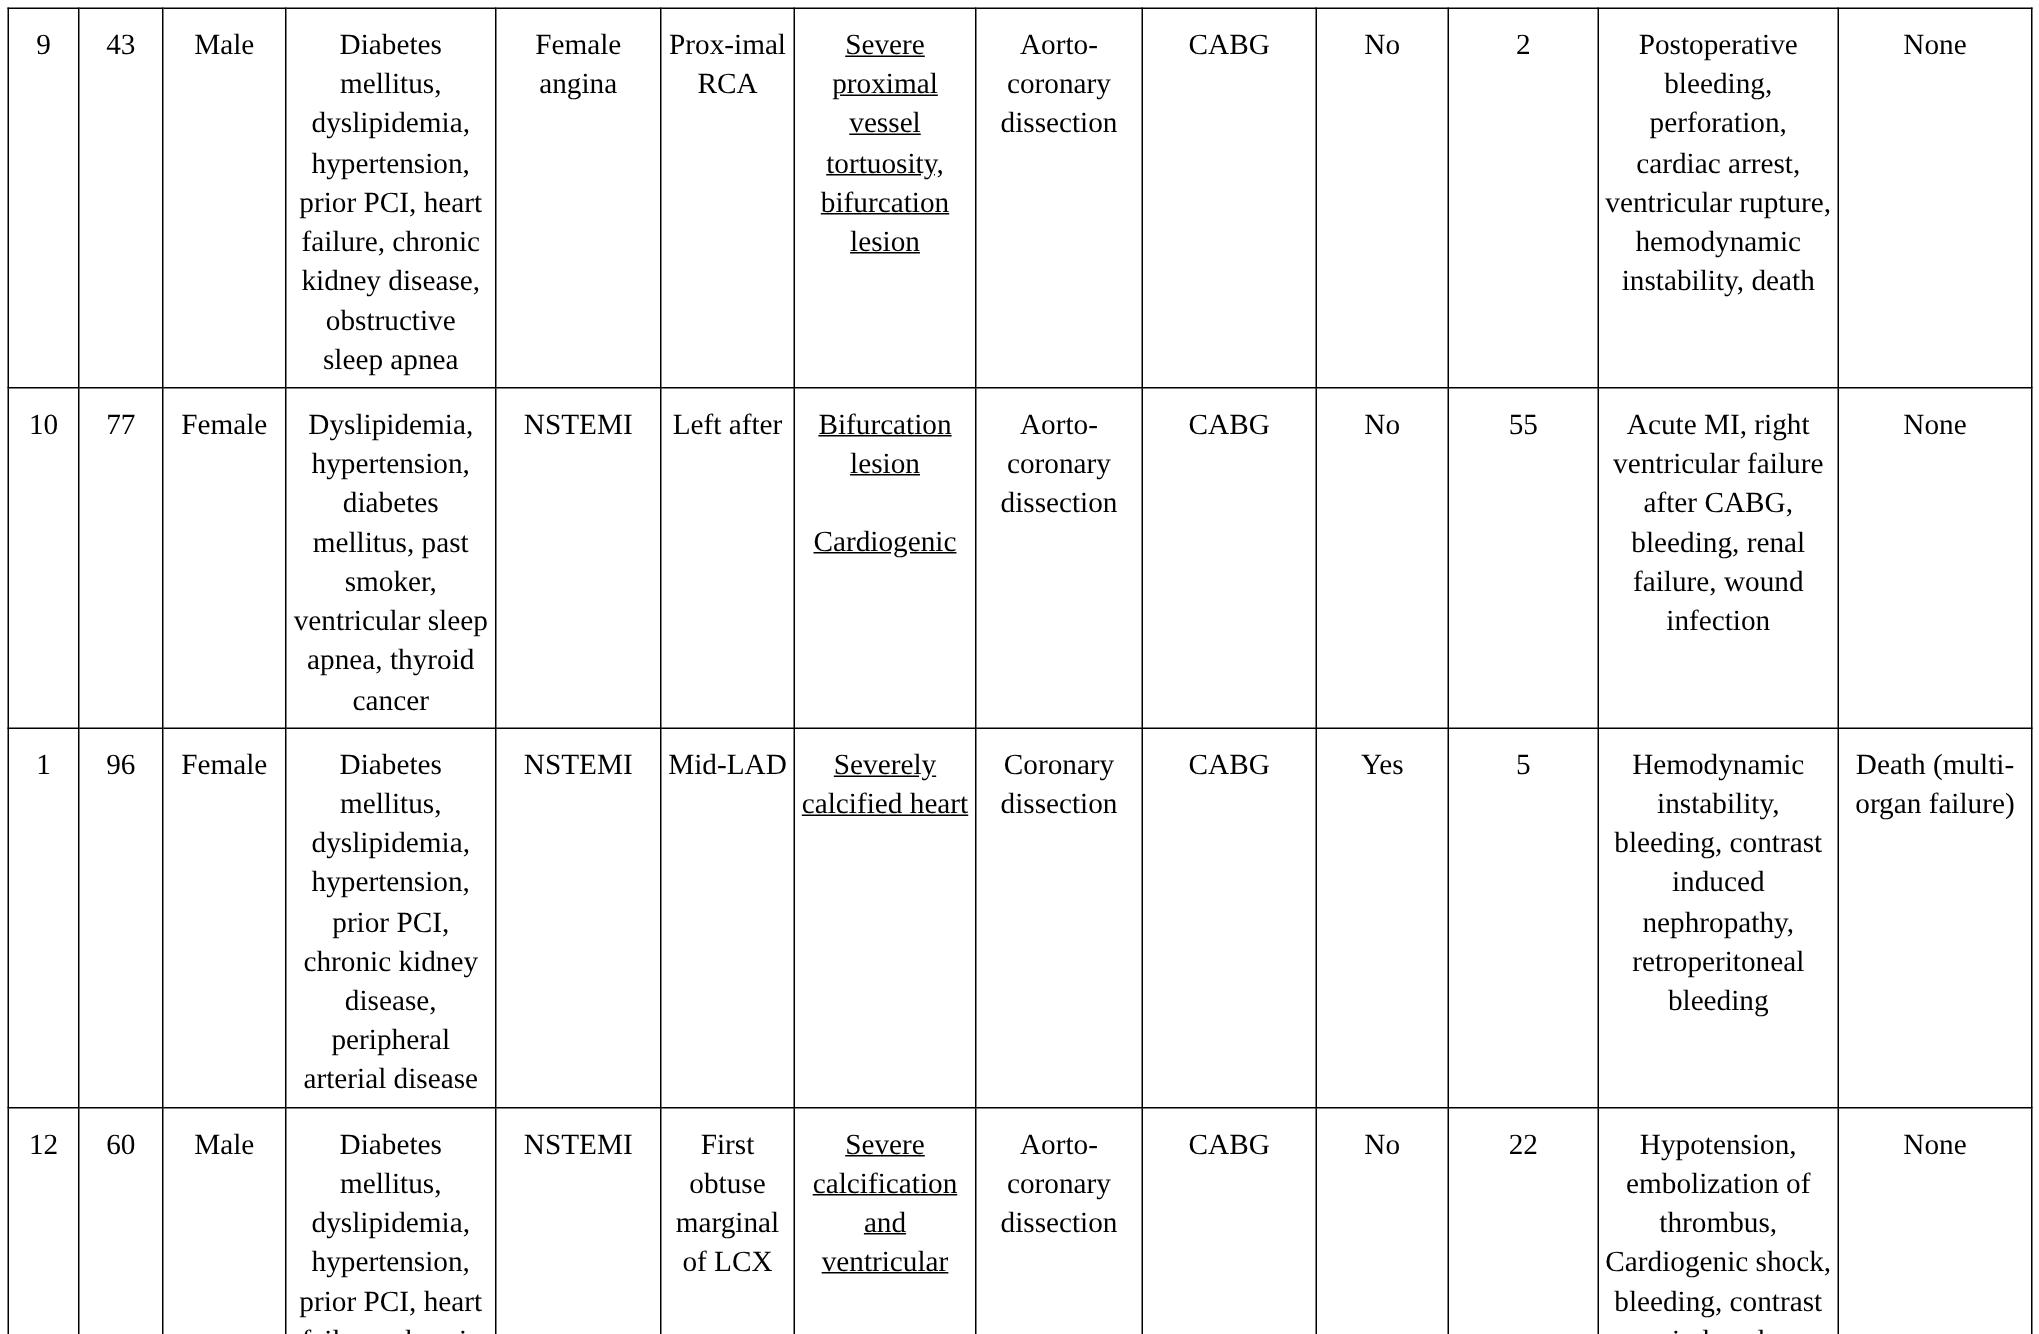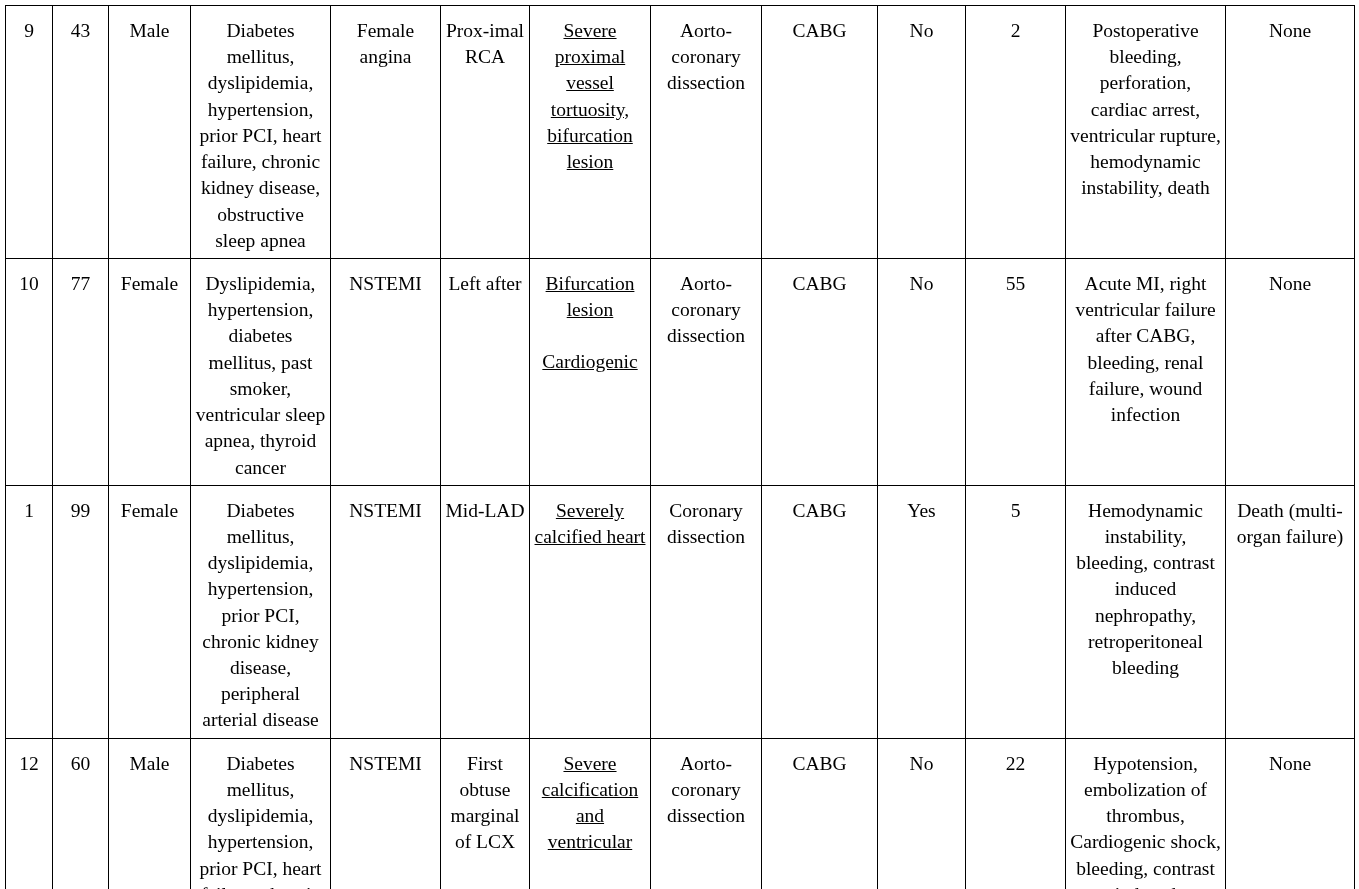--- a/index.html
+++ b/index.html
@@ -116,21 +116,21 @@
         <td>Aorto-coronary dissection</td>
         <td>CABG</td>
         <td>No</td>
         <td>55</td>
         <td>Acute MI, right ventricular failure after CABG, bleeding, renal failure, wound infection</td>
         <td>None</td>
       </tr>
 
       <tr>
         <td>1</td>
-        <td>99</td>
+        <td>96</td>
         <td>Female</td>
         <td>Diabetes mellitus, dyslipidemia, hypertension, prior PCI, chronic kidney disease, peripheral arterial disease</td>
         <td>NSTEMI</td>
         <td>Mid-LAD</td>
         <td class="cell-para-gap">
           <p>Severely calcified heart</p>
 
         </td>
         <td>Coronary dissection</td>
         <td>CABG</td>

